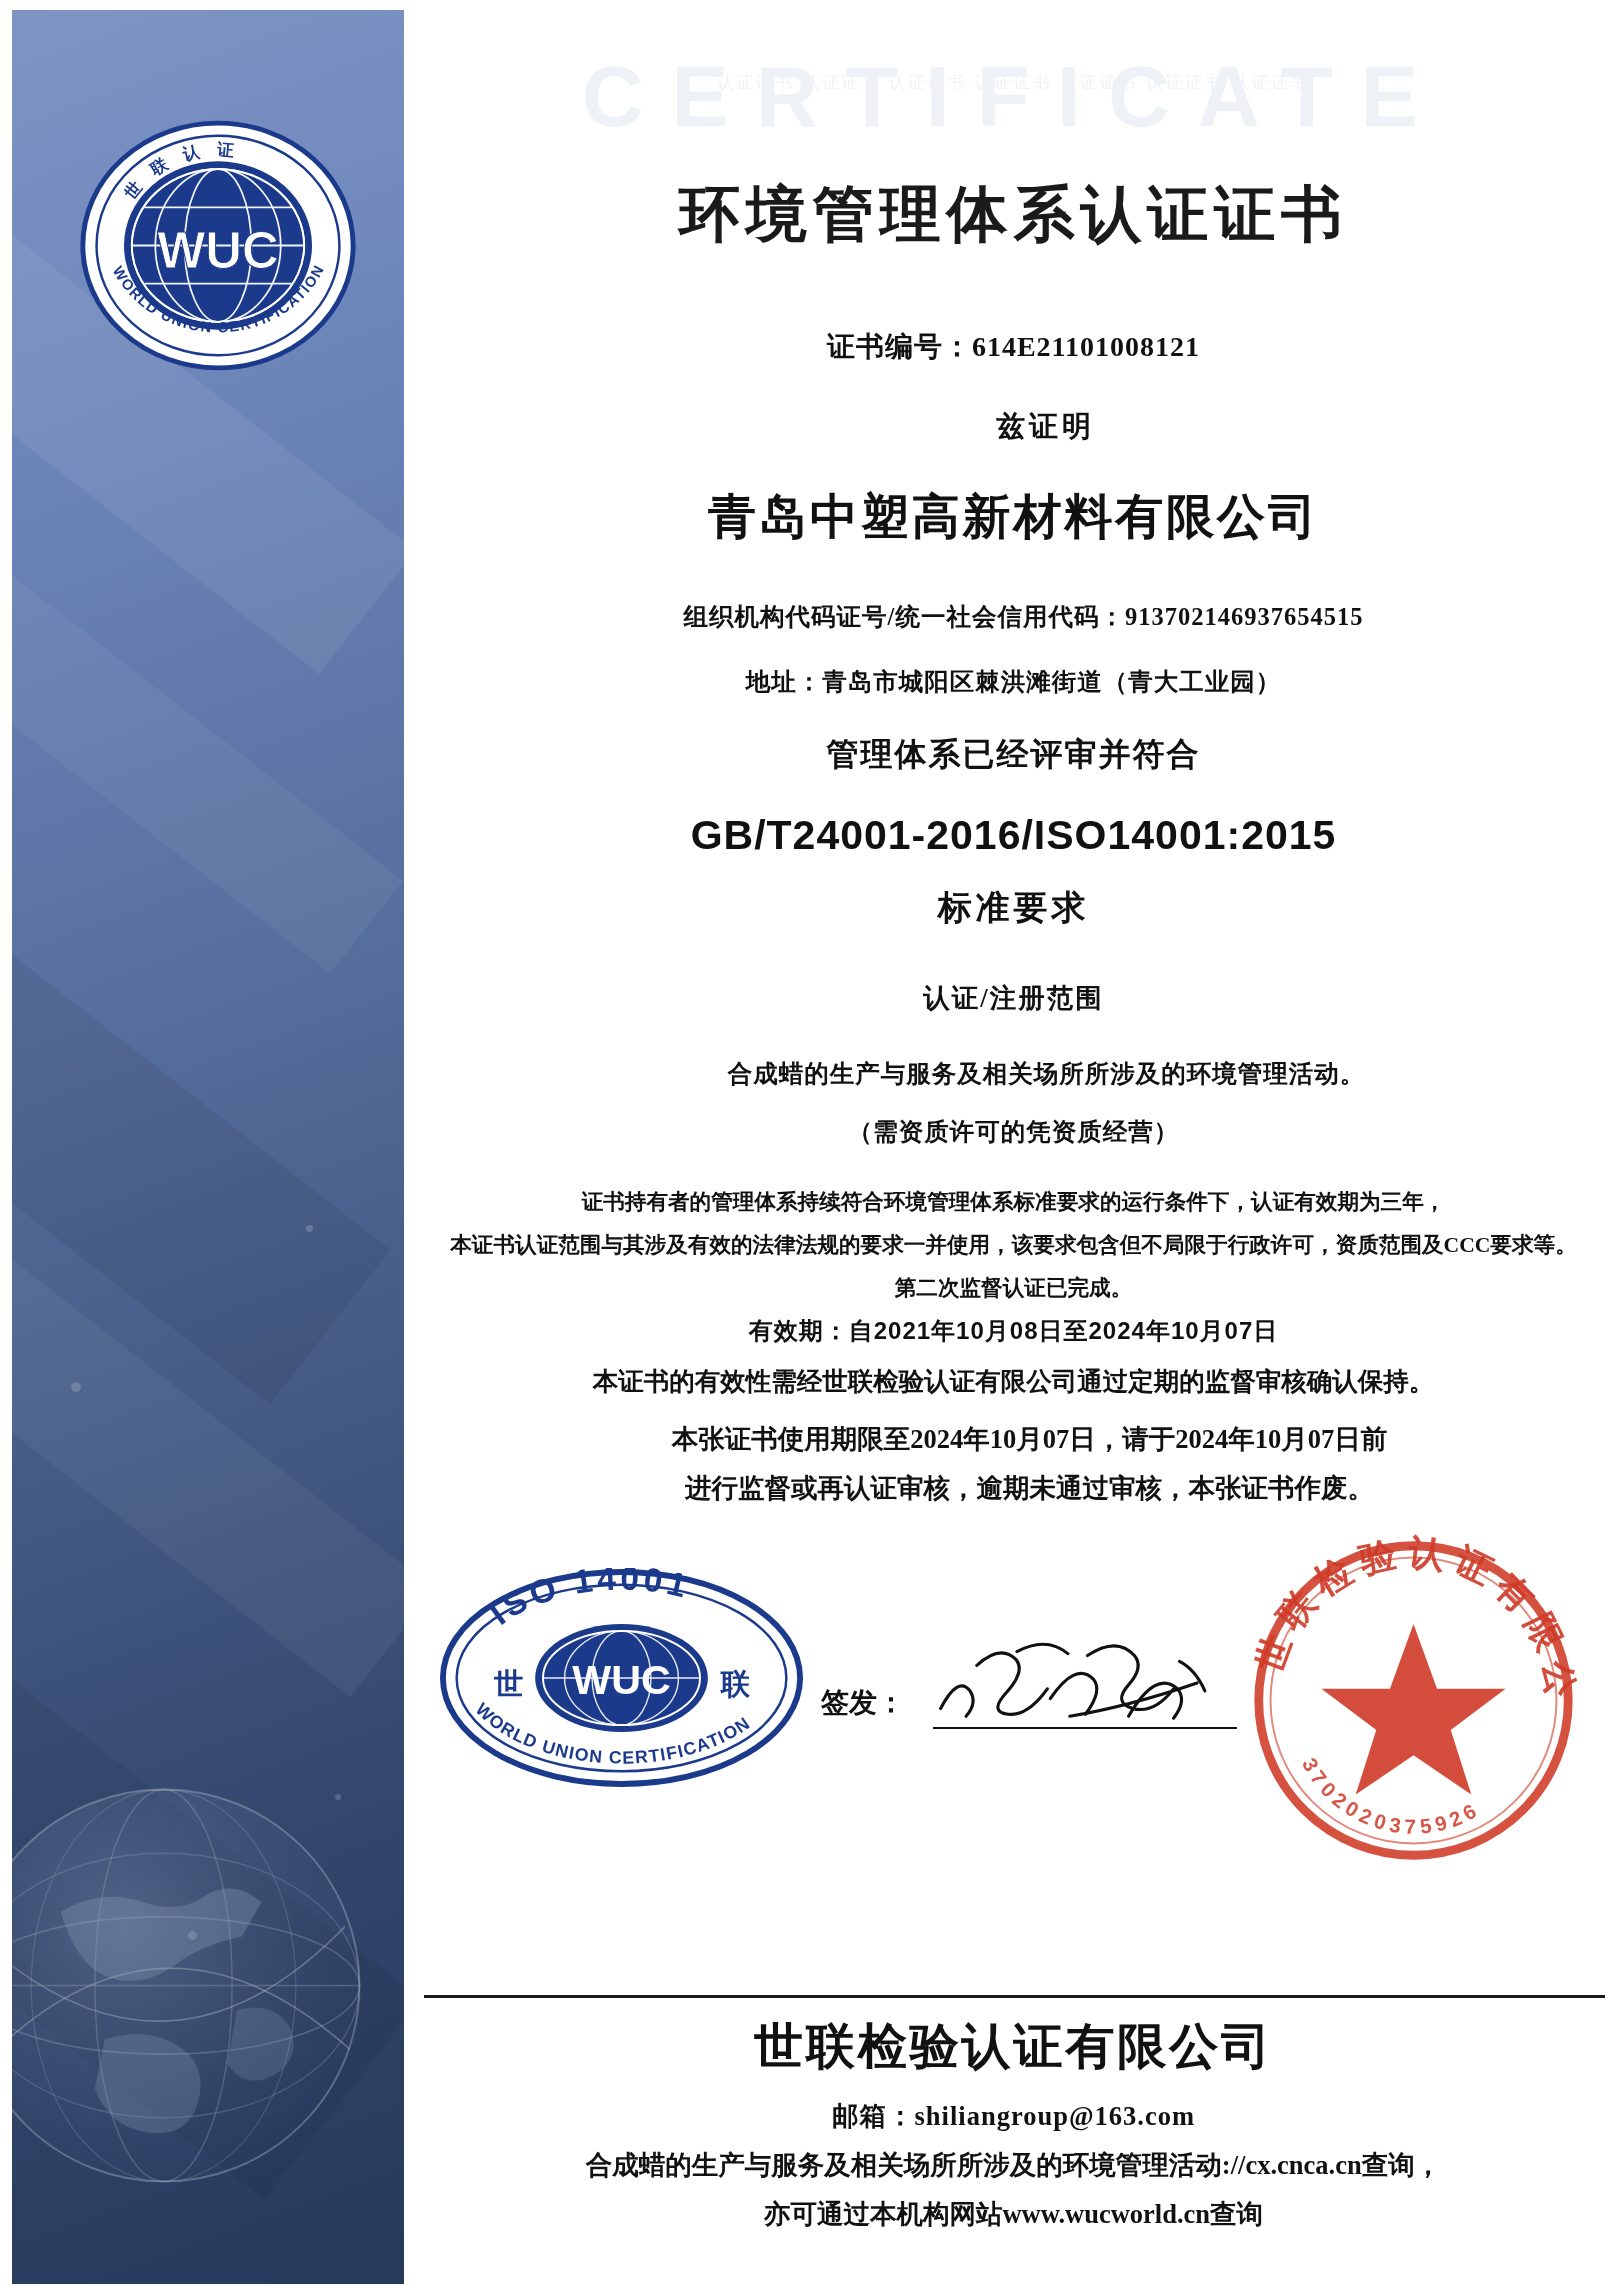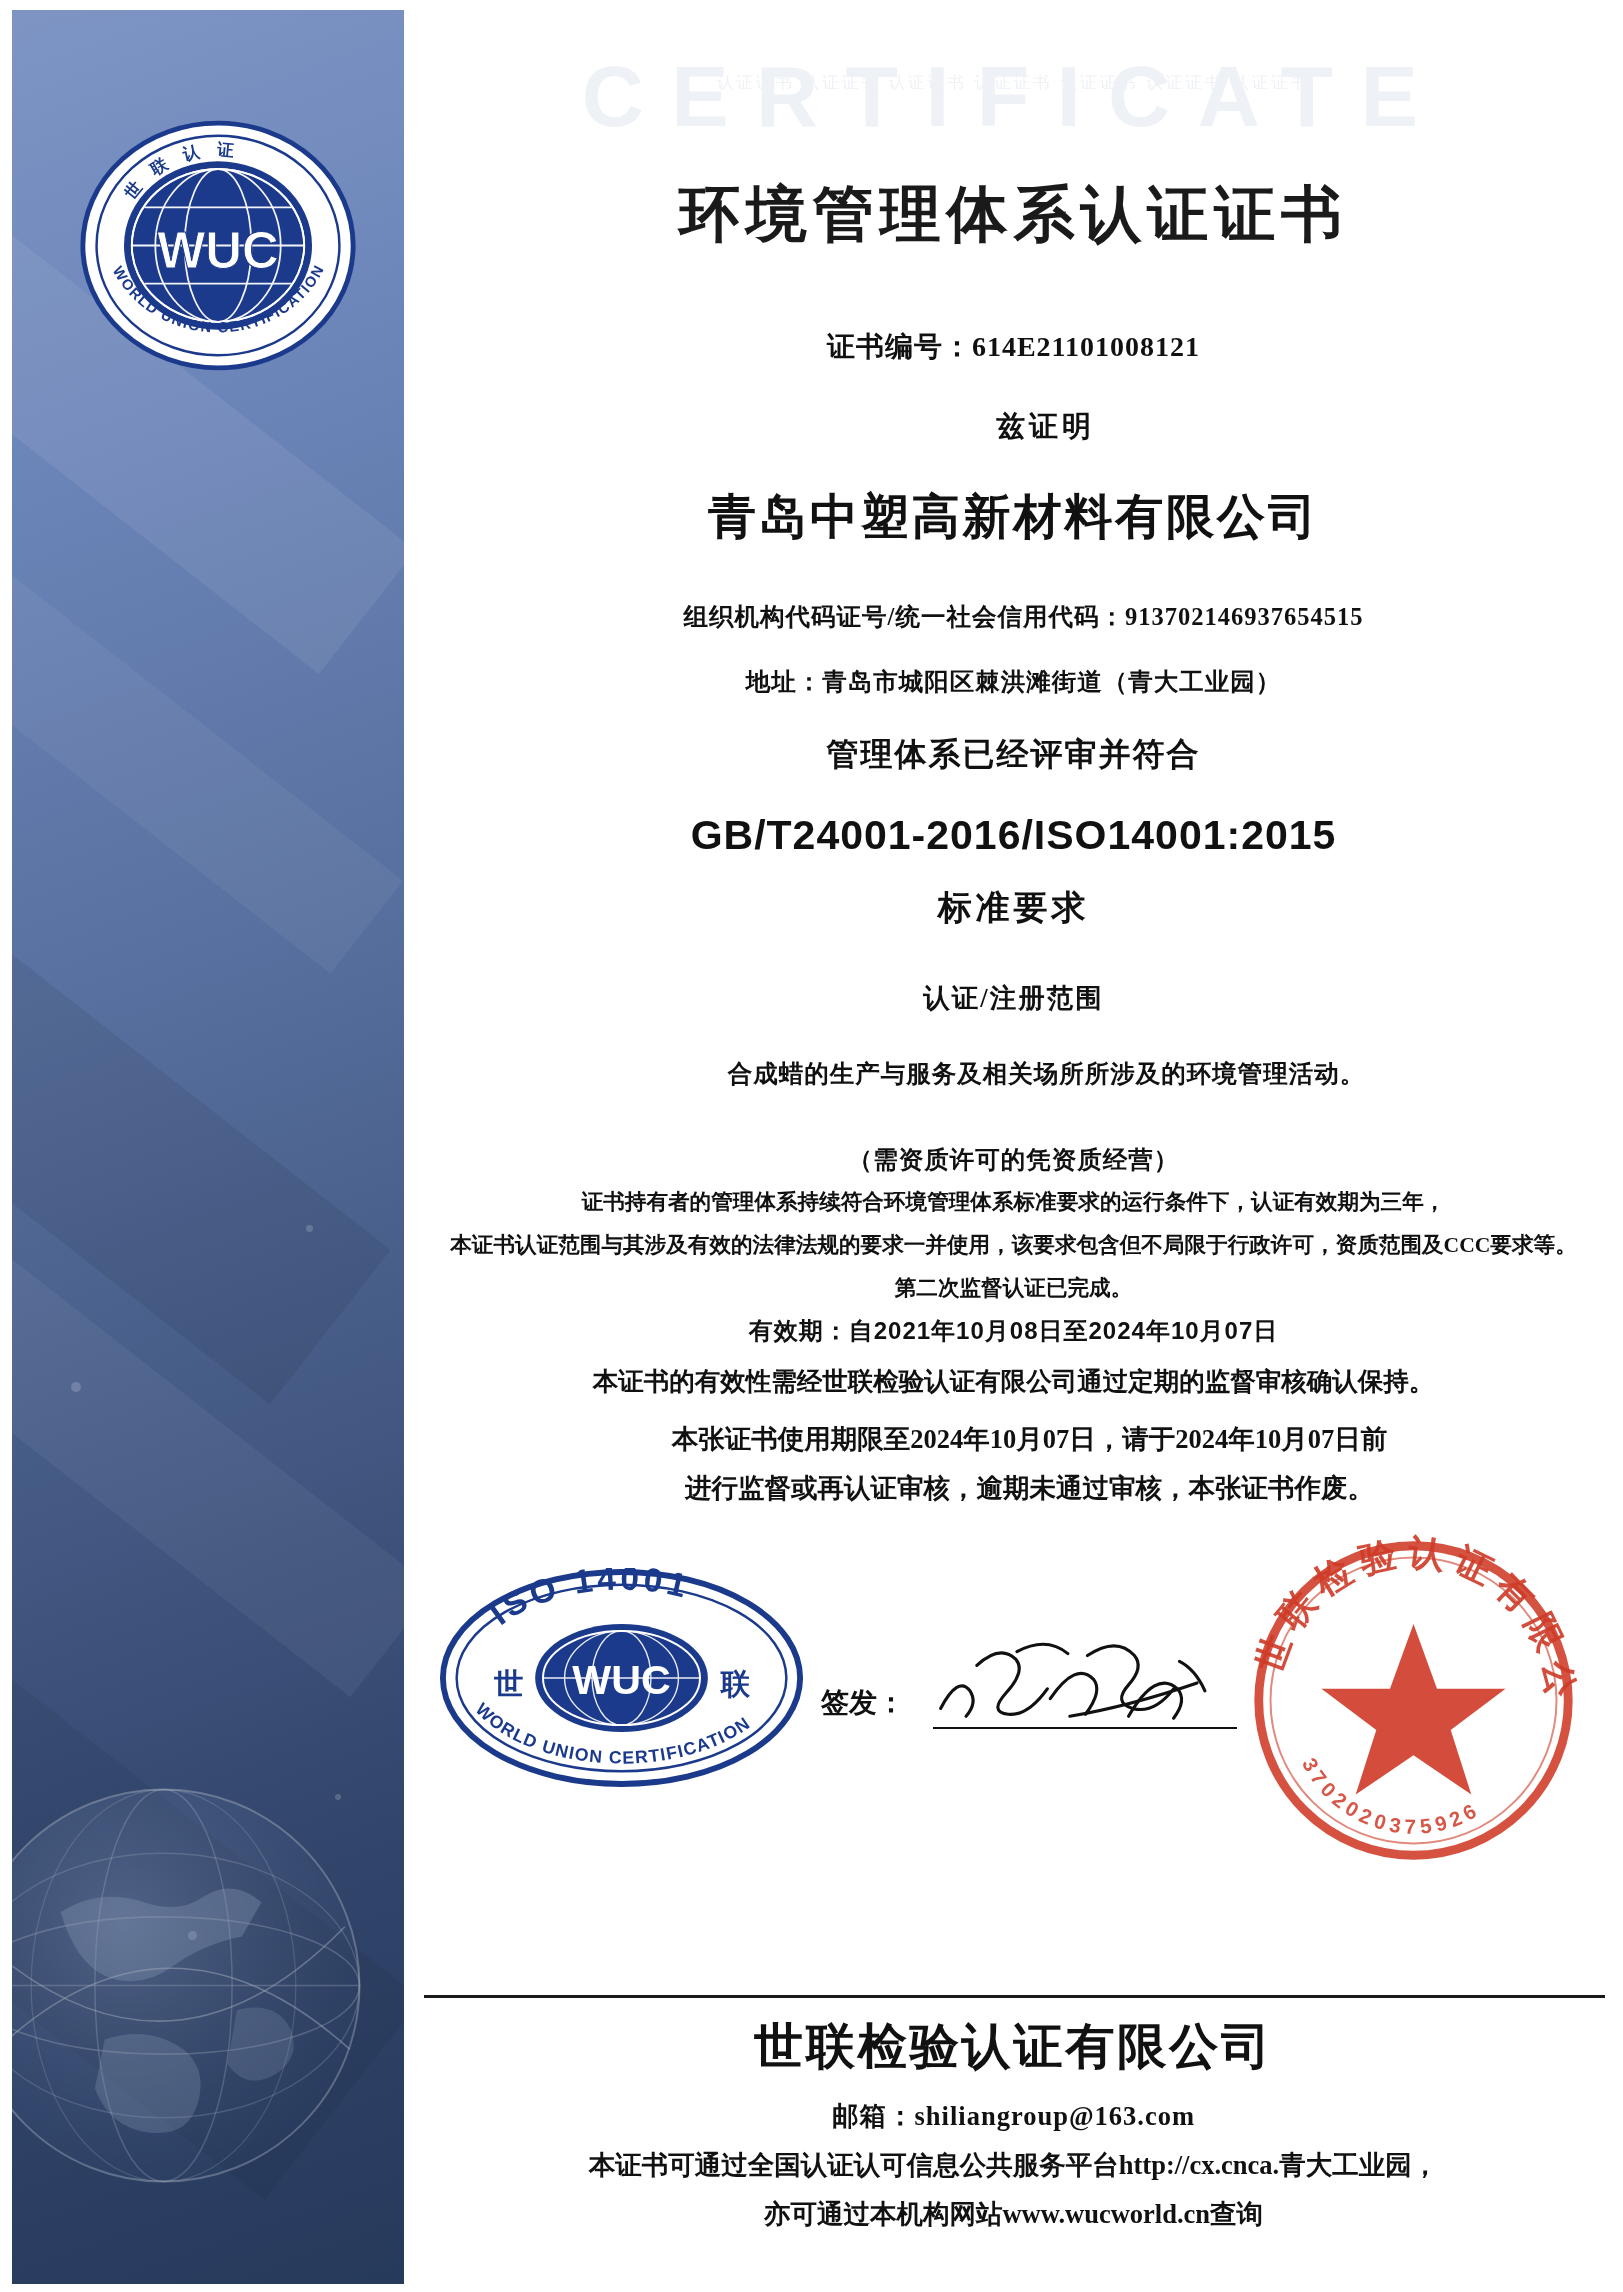--- a/index.html
+++ b/index.html
@@ -239,21 +239,20 @@
 
   .scope-note {
     position: absolute;
     top: 1115px;
     left: 0;
     width: 100%;
     font-size: 24.5px;
     font-weight: bold;
     letter-spacing: 1px;
     color: #111;
-    margin-top: 28px;
   }
 
   .legal {
     position: absolute;
     top: 1181px;
     left: 23.5px;
     width: 1172px;
     font-size: 21.6px;
     font-weight: bold;
     line-height: 43px;
@@ -548,17 +547,17 @@
           <textPath href="#stampbot" startOffset="14%">3702020375926</textPath>
         </text>
         <polygon points="170,92 194,158 264,158 208,200 229,266 170,226 111,266 132,200 76,158 146,158" fill="#cf3a27" opacity="0.9"></polygon>
       </svg>
     </div>
 
     <div class="divider"></div>
 
     <div class="issuer">世联检验认证有限公司</div>
     <div class="email">邮箱：shiliangroup@163.com</div>
-    <div class="verify1">本证书可通过全国认证认可信息公共服务平台http://cx.cnca.青大工业园，</div>
+    <div class="verify1">合成蜡的生产与服务及相关场所所涉及的环境管理活动://cx.cnca.cn查询，</div>
     <div class="verify2">亦可通过本机构网站www.wucworld.cn查询</div>
   </div>
 </div>
 
 
 </body></html>

